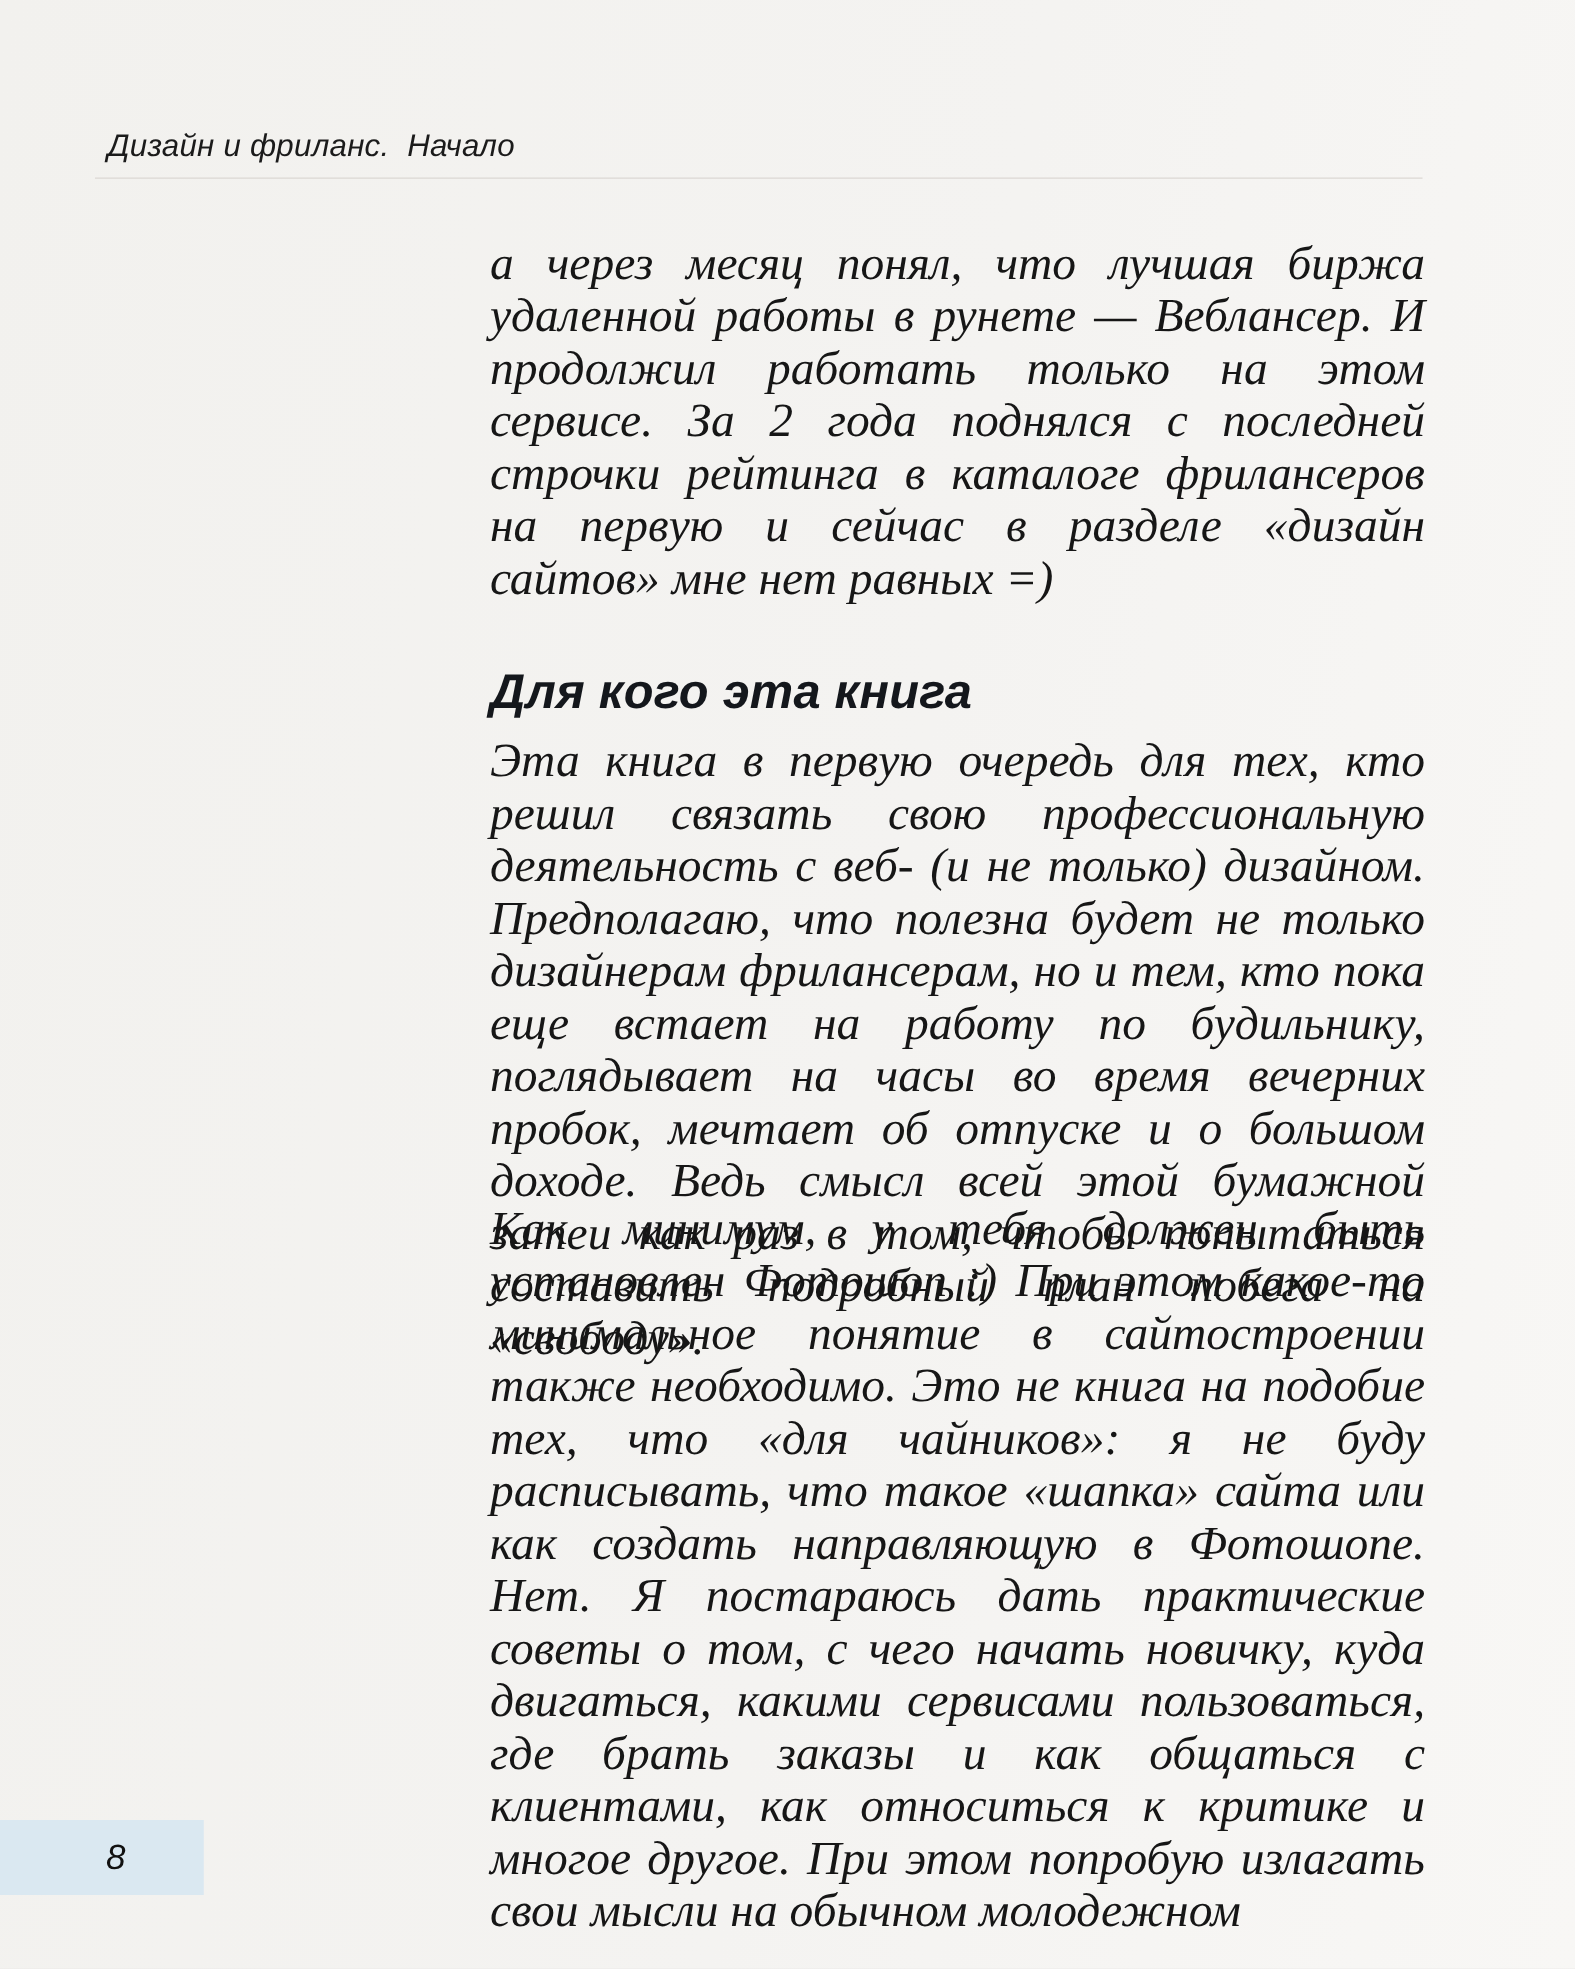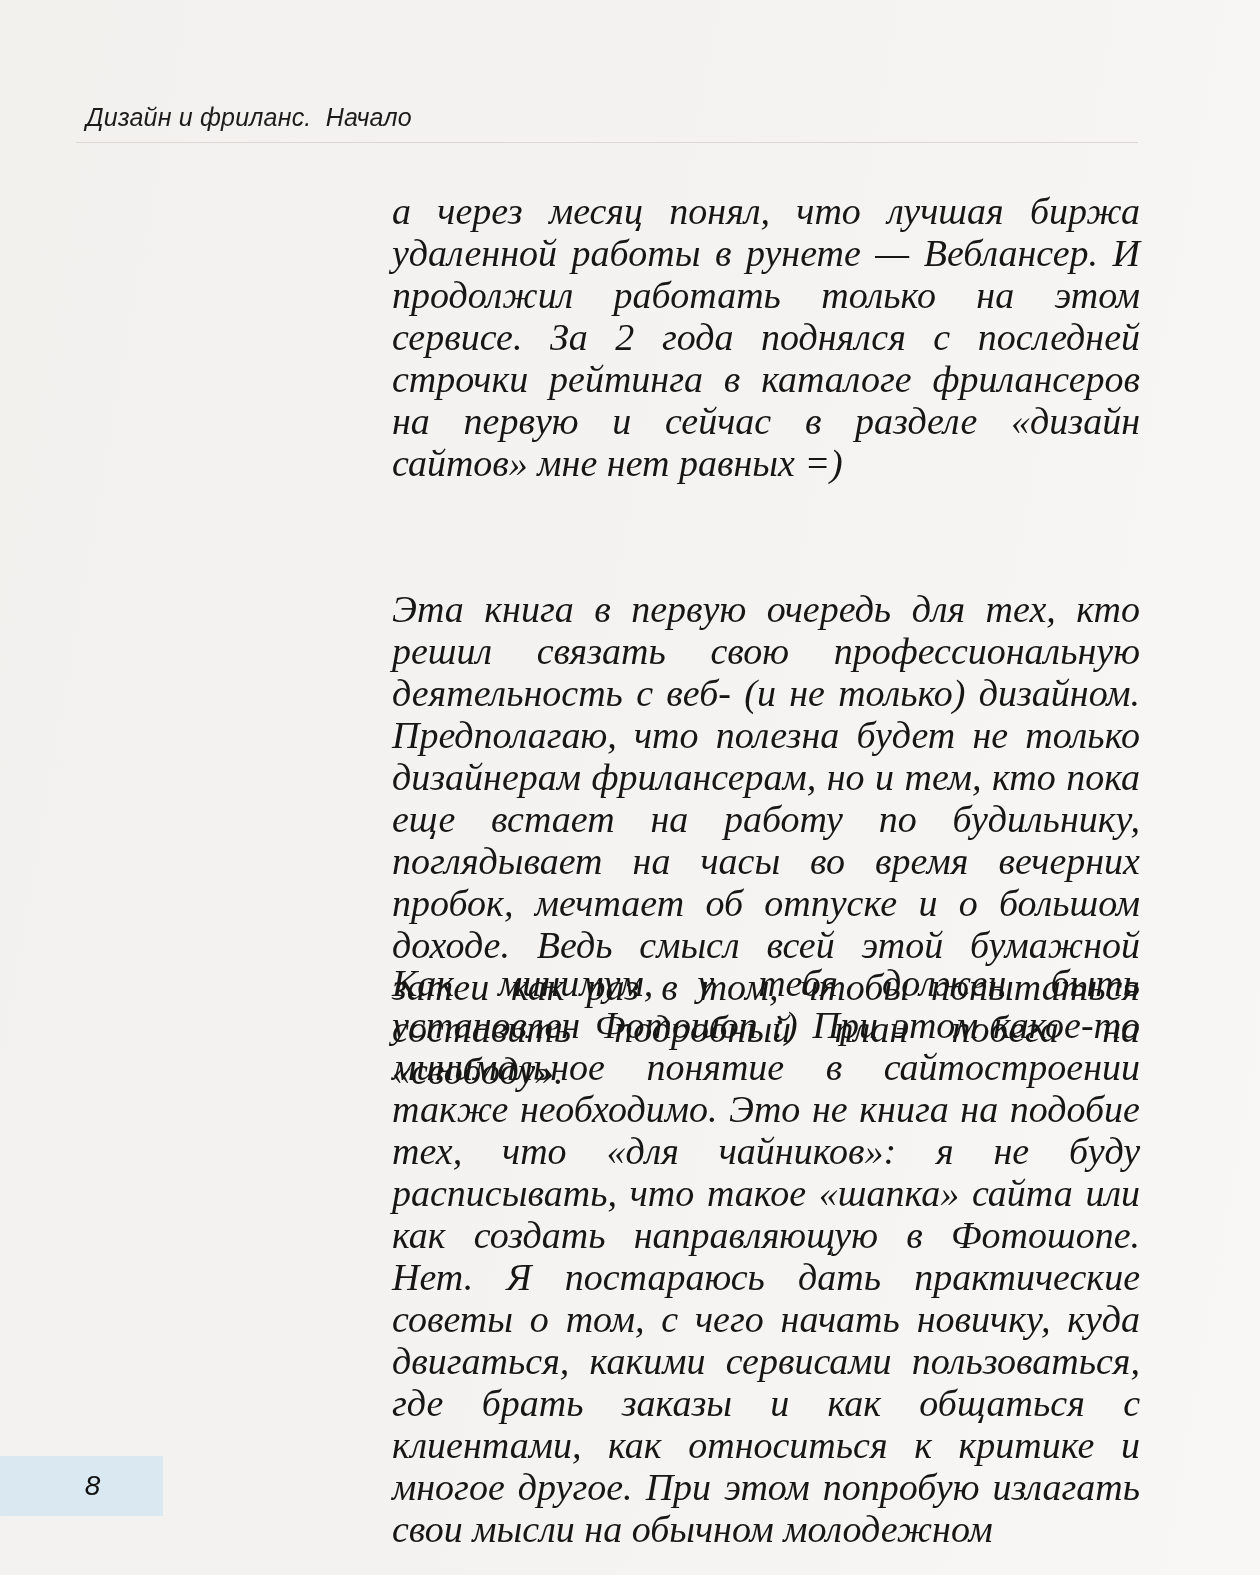--- a/index.html
+++ b/index.html
@@ -98,20 +98,21 @@
 
 <div class="page">
 
   <div class="running-header">Дизайн и фриланс.  Начало</div>
 
   <div class="header-rule"></div>
 
 
   <div class="body-par par-intro">а через месяц понял, что лучшая биржа удаленной работы в рунете — Веблансер. И продолжил работать только на этом сервисе. За 2 года поднялся с последней строчки рейтинга в каталоге фрилансеров на первую и сейчас в разделе «дизайн сайтов» мне нет равных =)</div>
 
+  <h2 class="section-heading">Для кого эта книга</h2>
 
   <div class="body-par par-audience">Эта книга в первую очередь для тех, кто решил связать свою профессиональную деятельность с веб- (и не только) дизайном. Предполагаю, что полезна будет не только дизайнерам фрилансерам, но и тем, кто пока еще встает на работу по будильнику, поглядывает на часы во время вечерних пробок, мечтает об отпуске и о большом доходе. Ведь смысл всей этой бумажной затеи как раз в том, чтобы попытаться составить подробный план побега на «свободу».</div>
 
   <div class="body-par par-requirements">Как минимум, у тебя должен быть установлен Фотошоп :) При этом какое-то минимальное понятие в сайтостроении также необходимо. Это не книга на подобие тех, что «для чайников»: я не буду расписывать, что такое «шапка» сайта или как создать направляющую в Фотошопе. Нет. Я постараюсь дать практические советы о том, с чего начать новичку, куда двигаться, какими сервисами пользоваться, где брать заказы и как общаться с клиентами, как относиться к критике и многое другое. При этом попробую излагать свои мысли на обычном молодежном</div>
 
   <div class="page-number-box">
     <span class="page-number">8</span>
   </div>
 
 </div>

